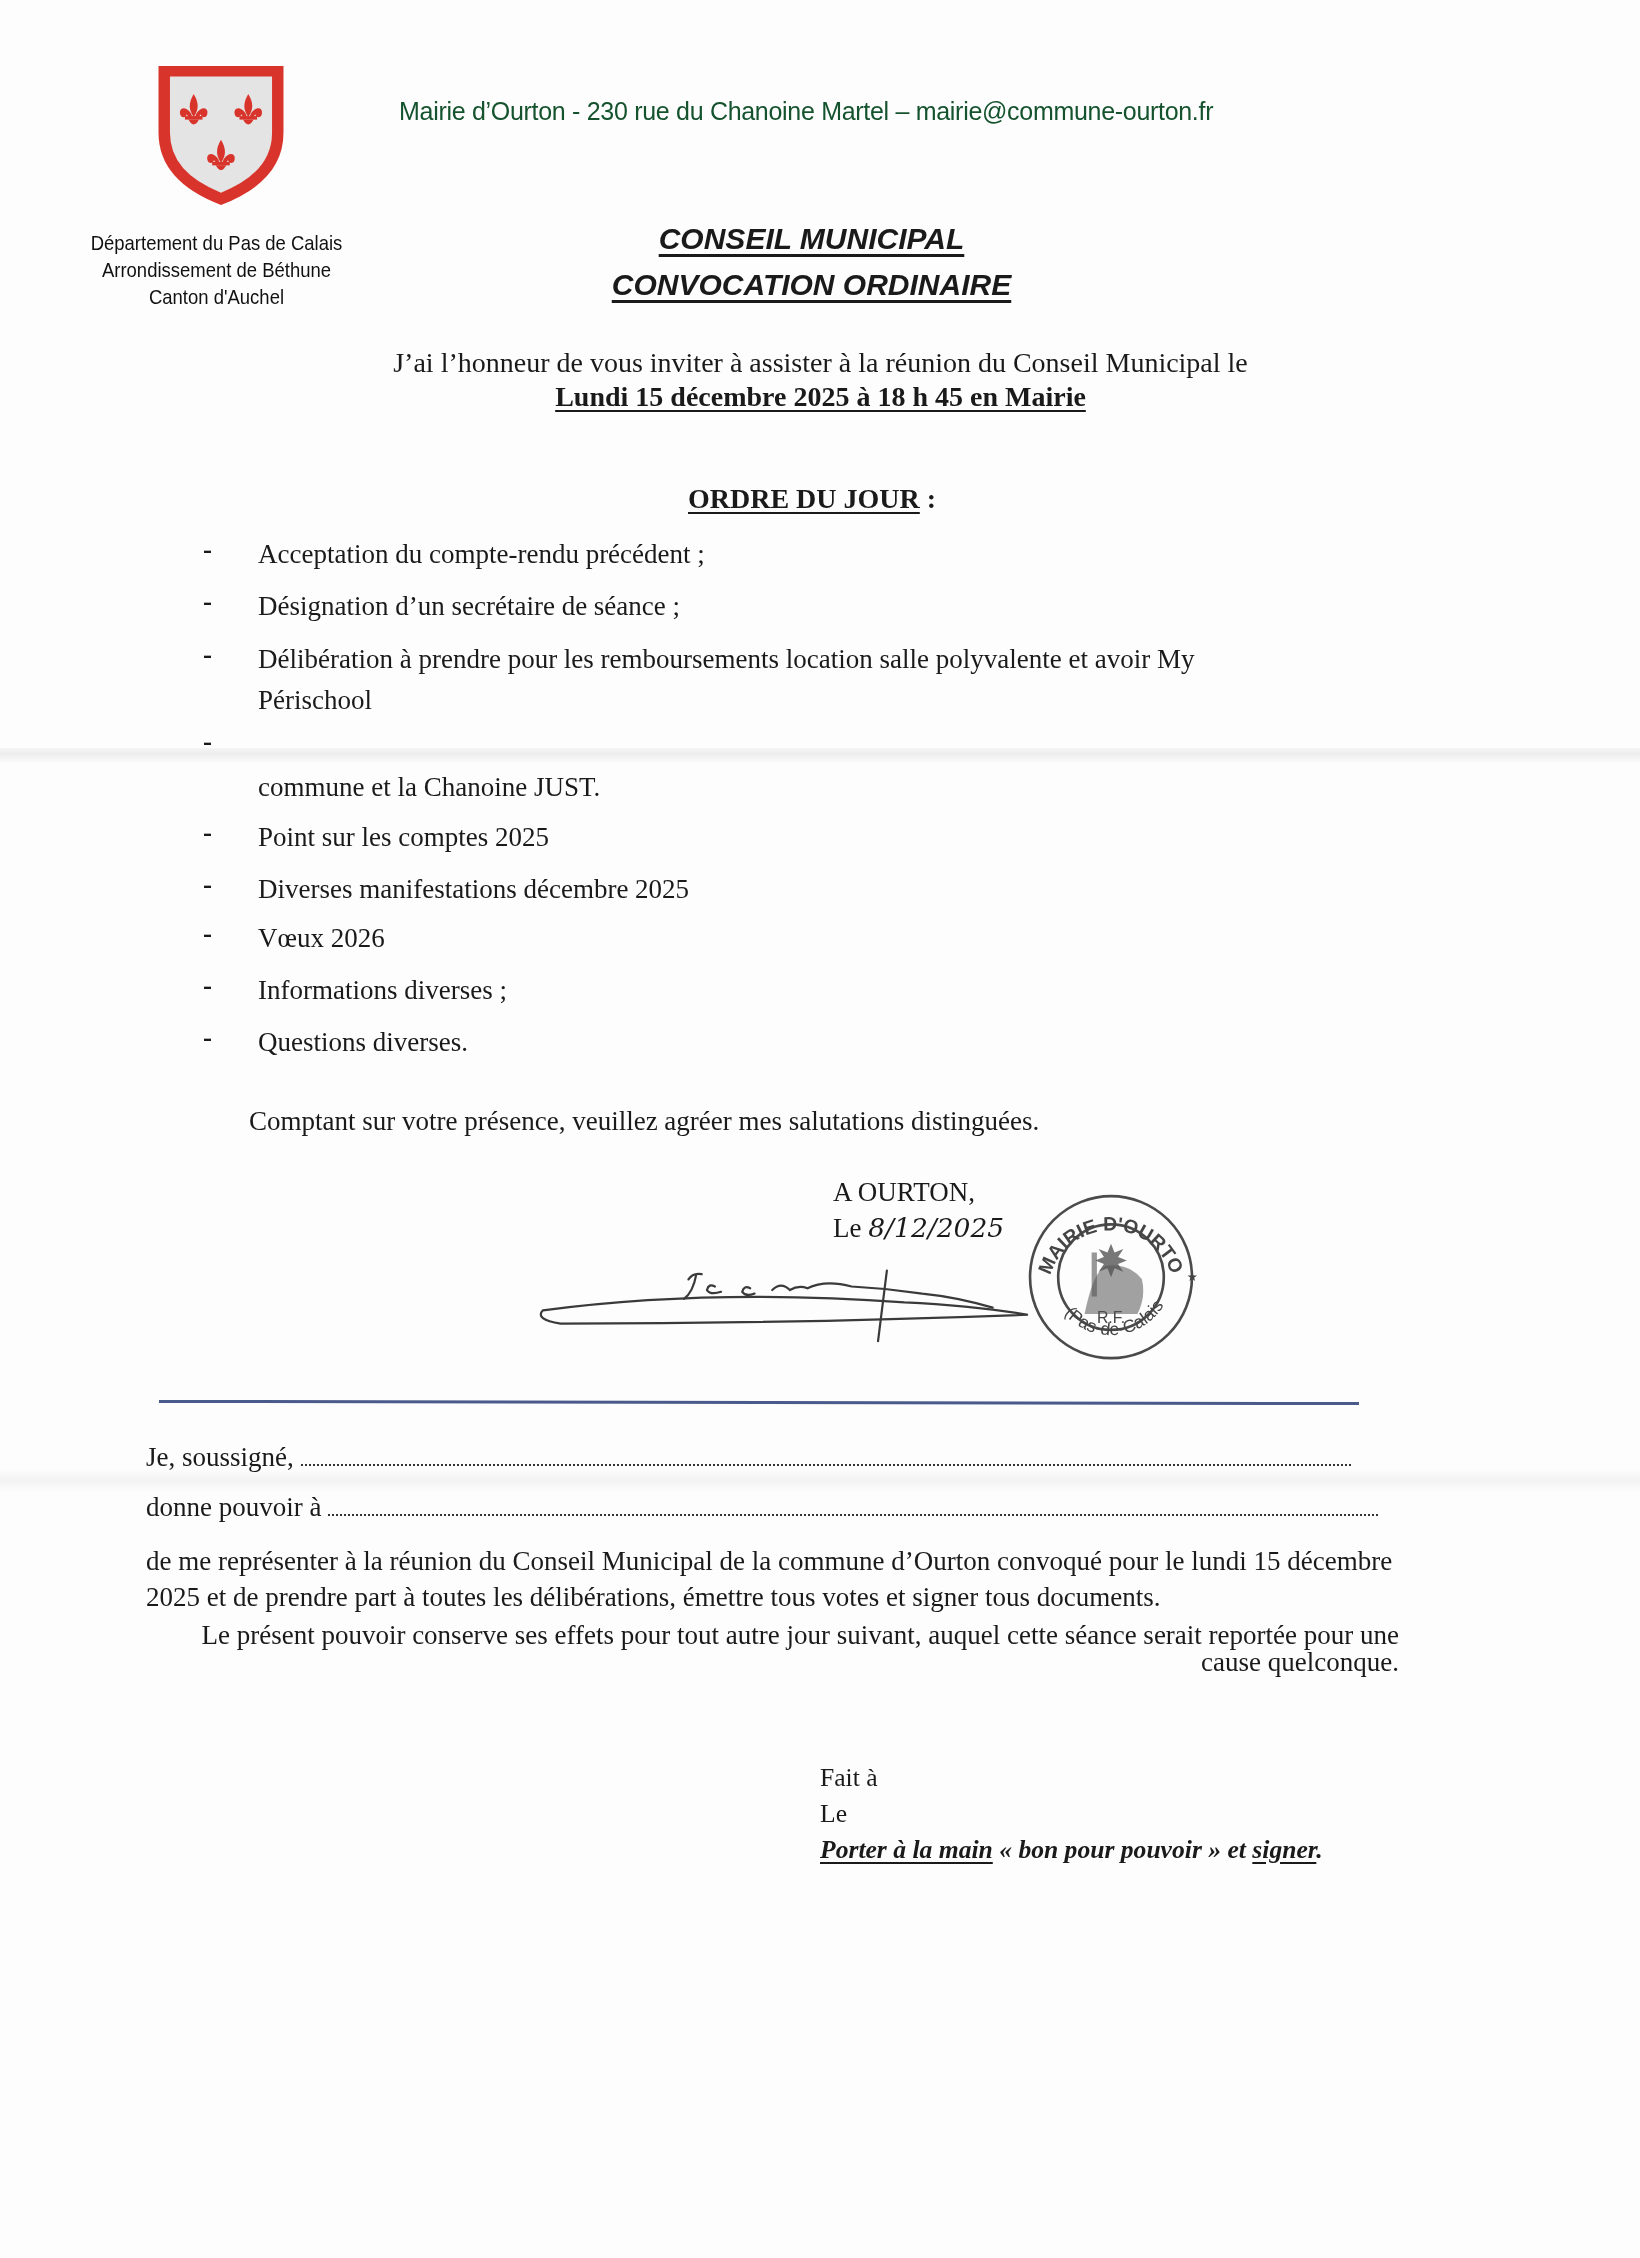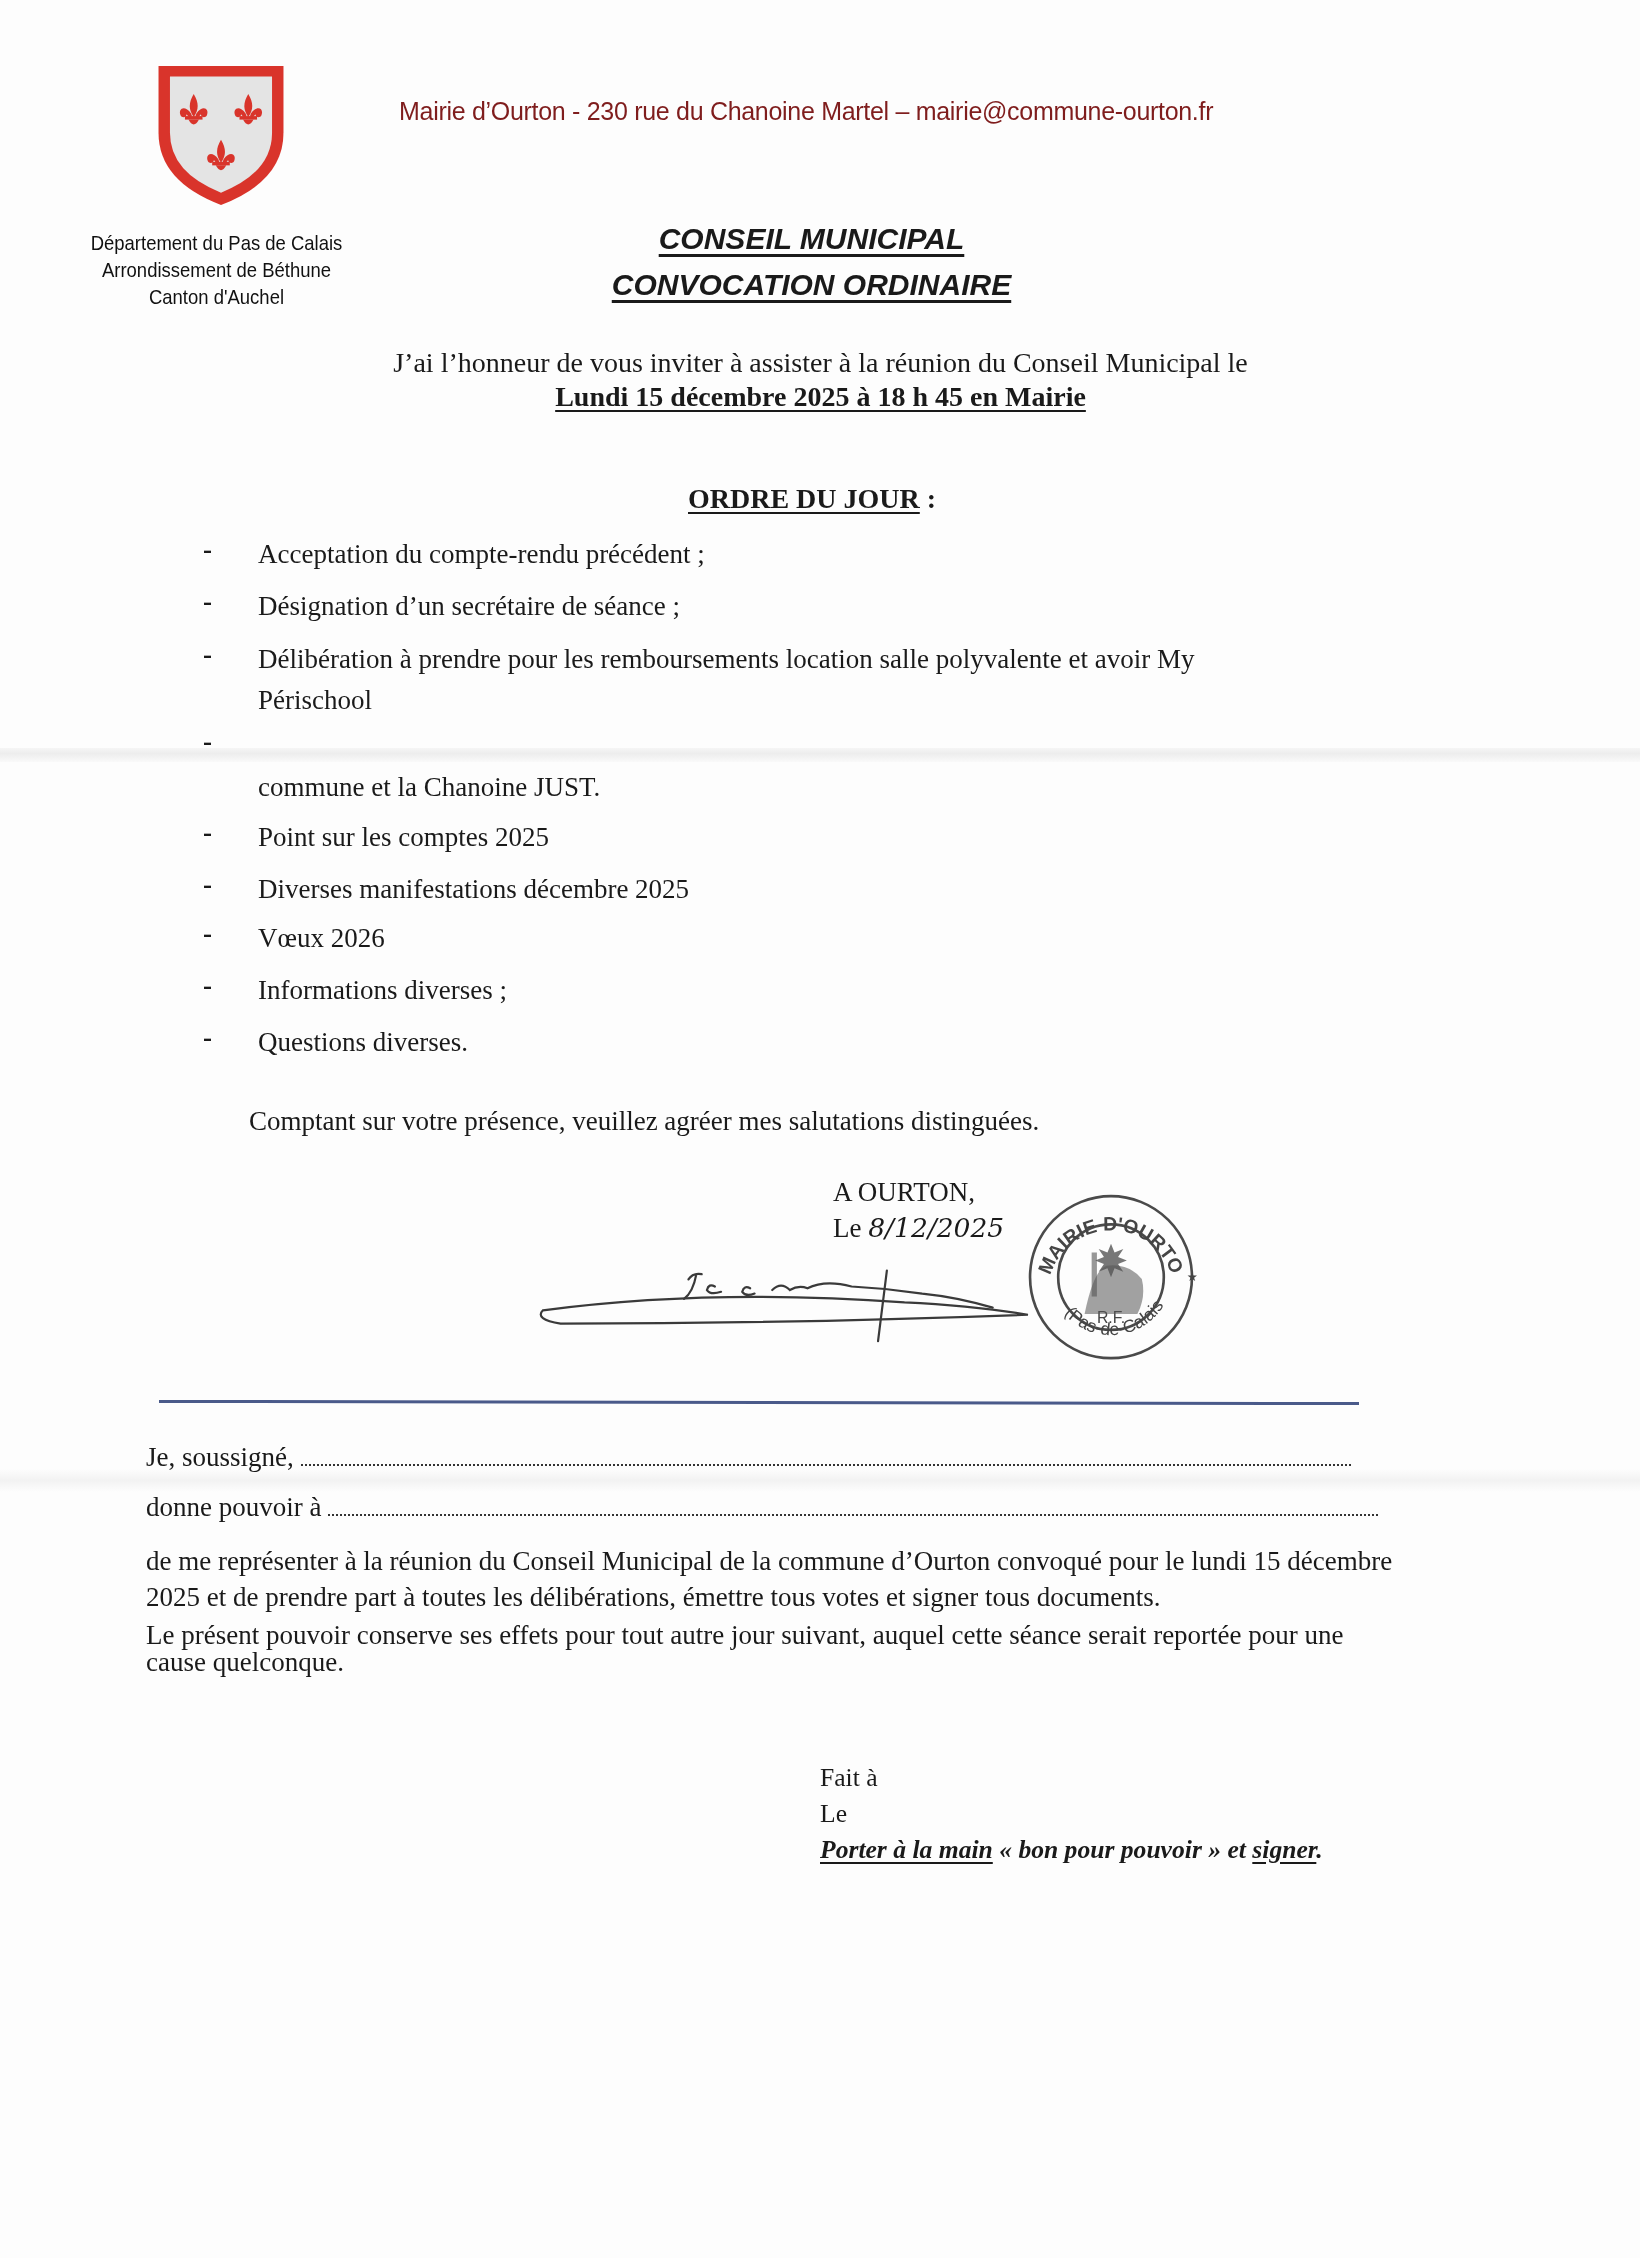--- a/index.html
+++ b/index.html
@@ -9,21 +9,21 @@
     font-family: "Liberation Serif", serif;
     color: #1a1a1a;
   }
   .abs { position: absolute; }
 
   
   .crest { left: 155px; top: 62px; width: 132px; height: 146px; }
 
   .header-address {
     left: 399px; top: 97px; font-family: "Liberation Sans", sans-serif;
-    font-size: 25px; color: #7f1d1d; letter-spacing: -0.3px;
+    font-size: 25px; color: #14532d; letter-spacing: -0.3px;
   }
   .admin-block {
     left: 71px; top: 229px; width: 291px; text-align: center;
     font-family: "Liberation Sans", sans-serif; font-size: 21px; line-height: 27px;
     transform: scaleX(0.88); transform-origin: center top; color: #111;
   }
   .title-block {
     left: 494px; top: 216px; width: 635px; text-align: center;
     font-family: Liberation Sans, sans-serif; font-style: italic; font-weight: bold;
     font-size: 30px; line-height: 46px; color: #1a1a1a;
@@ -54,21 +54,21 @@
   .signature { left: 534px; top: 1253px; width: 547px; height: 97px; }
   .stamp { left: 1023px; top: 1182px; width: 176px; height: 185px; }
 
   .separator { left: 159px; top: 1401px; width: 1200px; height: 2.6px; background: #4a5a8a; transform: rotate(0.1deg); }
 
   .proxy { left: 146px; top: 1442px; width: 1323px; font-size: 27px; }
   .proxy .fill-line { display: flex; align-items: baseline; }
   .proxy .dots { flex: 1; border-bottom: 2.6px dotted #333; margin-left: 7px; height: 5.3px; max-width: 1050px; }
   .proxy .line2 { margin-top: 19.4px; }
   .proxy .para { line-height: 36px; margin-top: 20px; }
-  .proxy .para2 { line-height: 27px; margin-top: 7px; }
+  .proxy .para2 { line-height: 27px; margin-top: 7px; text-align: right; }
 
   .signoff { left: 820px; top: 1760px; font-size: 25.6px; line-height: 36px; }
   .signoff .instr { font-style: italic; font-weight: bold; }
   .signoff .u { text-decoration: underline; text-underline-offset: 3.5px; }
 
   .fold { left: 0; top: 748px; width: 1640px; height: 14px;
     background: linear-gradient(#f0f0f0, #e2e2e2 40%, #f7f7f7); opacity: 0.6; }
   .fold2 { left: 0; top: 1469px; width: 1640px; height: 23px;
     background: linear-gradient(#fdfdfd, #ebebeb 50%, #fdfdfd); opacity: 0.6; }
 </style>

